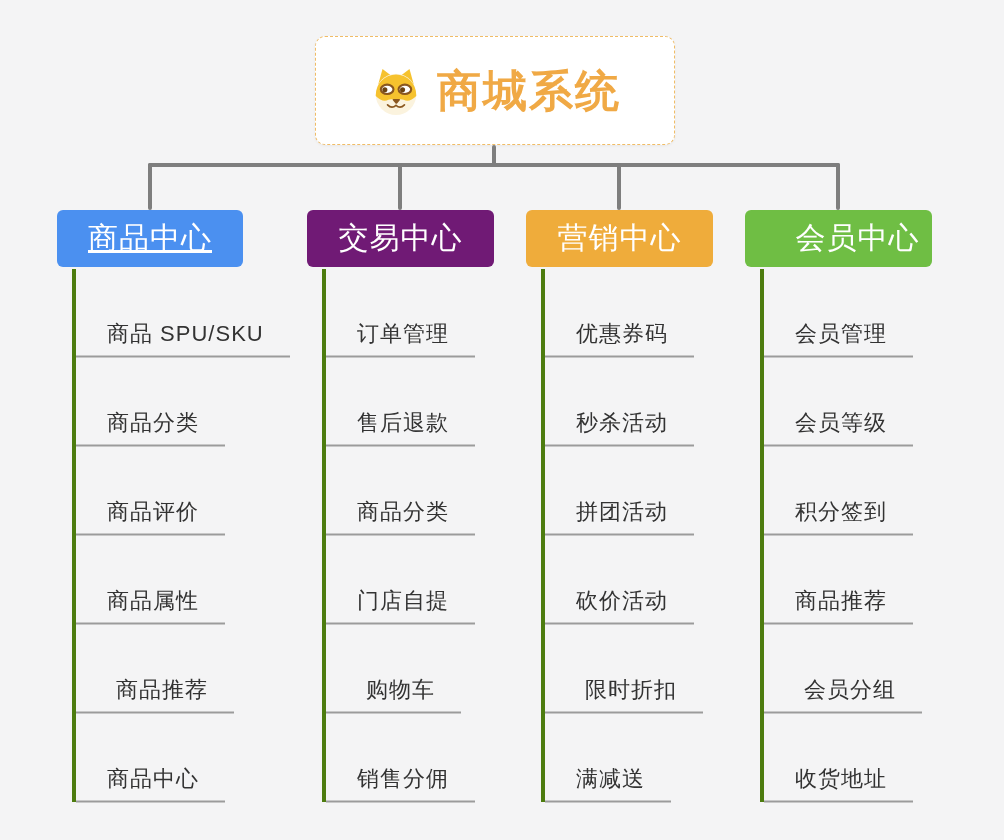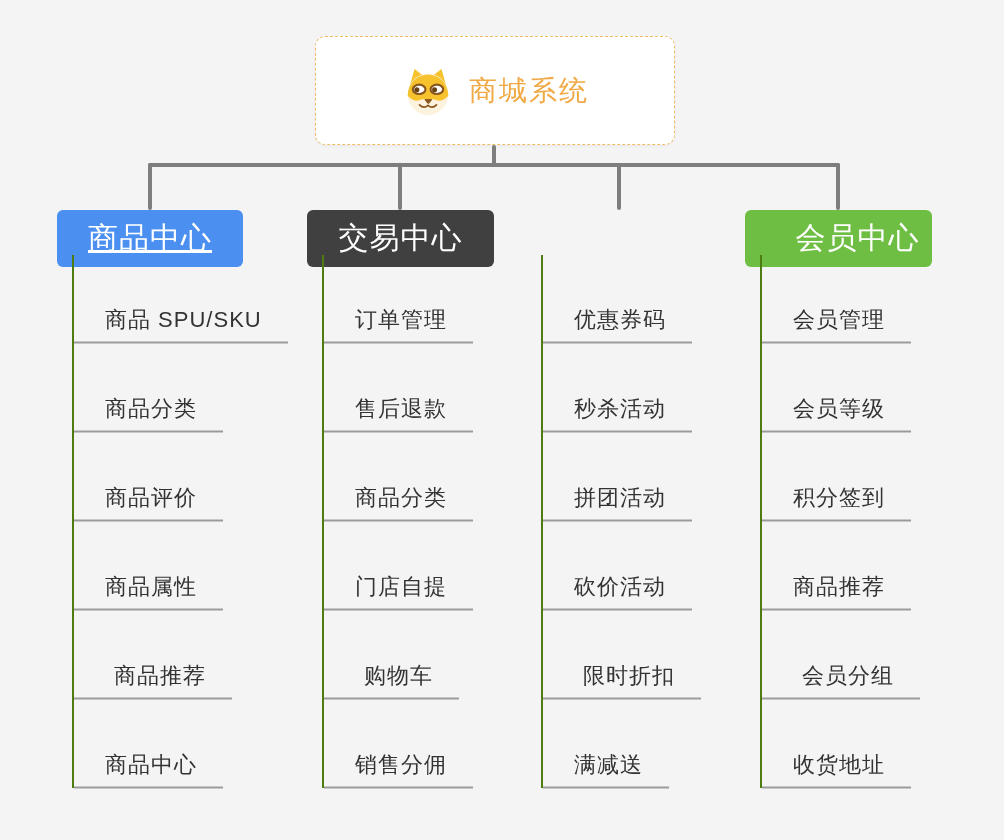--- a/index.html
+++ b/index.html
@@ -12,21 +12,21 @@
 
   
   .root-card{
     position:absolute;left:315px;top:36px;width:360px;height:109px;
     background:#ffffff;border:1px dashed #f0bc66;border-radius:10px;
     box-shadow:0 1px 3px rgba(0,0,0,0.05);
     display:flex;align-items:center;justify-content:center;gap:14px;
     box-sizing:border-box;
   }
   .root-title{
-    font-size:28px;font-weight:400;color:#f0a945;letter-spacing:2px;
+    font-size:44px;font-weight:700;color:#f0a945;letter-spacing:2px;
     line-height:1;white-space:nowrap;
   }
   .shiba{width:54px;height:50px;display:inline-flex;}
 
   
   .conn{position:absolute;background:#7e7e7e;border-radius:2px;}
   .conn-root-stub{left:492px;top:145px;width:4px;height:22px;}
   .conn-horizontal{left:148px;top:163px;width:692px;height:4px;}
   .conn-drop{top:163px;width:4px;height:47px;}
   .conn-drop.d0{left:148px;} .conn-drop.d1{left:398px;}
@@ -39,22 +39,22 @@
     color:#ffffff;font-size:30px;letter-spacing:1px;white-space:nowrap;
     box-sizing:border-box;
   }
   .b0{left:57px;width:186px;}
   .b1{left:307px;width:187px;}
   .b2{left:526px;width:187px;}
   .b3{left:745px;width:187px;}
 
   
   .col{
-    position:absolute;top:255px;height:533px;width:0;
-    border-left:2px solid #4d7c0f;
+    position:absolute;top:269px;height:533px;width:0;
+    border-left:4px solid #4d7c0f;
   }
   .c0{left:72px;} .c1{left:322px;} .c2{left:541px;} .c3{left:760px;}
   .leaf{
     position:absolute;left:0;
     transform:translateY(-100%);
     padding:0 26px 8px 31px;
     border-bottom:2px solid #9b9b9b;
     font-size:22px;letter-spacing:1px;color:#333333;
     white-space:nowrap;line-height:1.25;
   }
@@ -85,21 +85,22 @@
   </div>
 
   <div class="conn conn-root-stub"></div>
   <div class="conn conn-horizontal"></div>
   <div class="conn conn-drop d0"></div>
   <div class="conn conn-drop d1"></div>
   <div class="conn conn-drop d2"></div>
   <div class="conn conn-drop d3"></div>
 
   <div class="branch b0" style="background-color: rgb(75, 144, 240); text-decoration: underline;">商品中心</div>
-  <div class="branch b1" style="background-color: #404040;">交易中心</div>
+  <div class="branch b1" style="background-color: #701a75;">交易中心</div>
+  <div class="branch b2" style="background-color: rgb(239, 172, 59);">营销中心</div>
   <div class="branch b3" style="background-color: rgb(111, 190, 68); padding-left: 38px;">会员中心</div>
 
   <div class="col c0">
     <div class="leaf l0">商品 SPU/SKU</div>
     <div class="leaf l1">商品分类</div>
     <div class="leaf l2">商品评价</div>
     <div class="leaf l3">商品属性</div>
     <div class="leaf l4">商品推荐</div>
     <div class="leaf l5">商品中心</div>
   </div>

